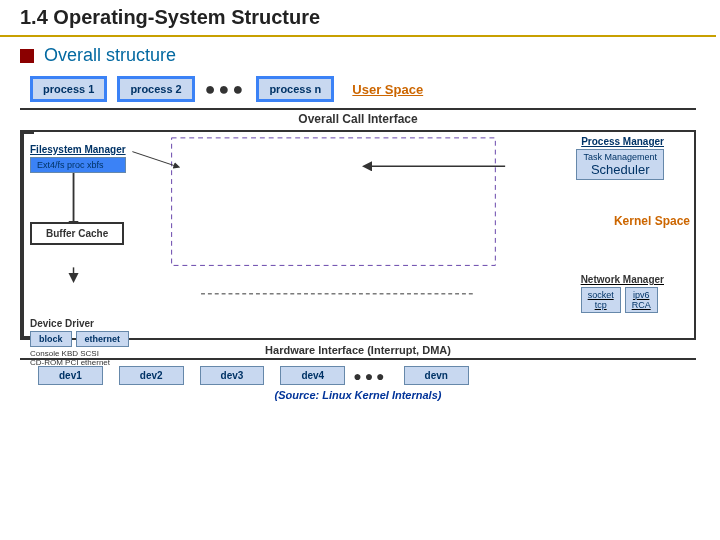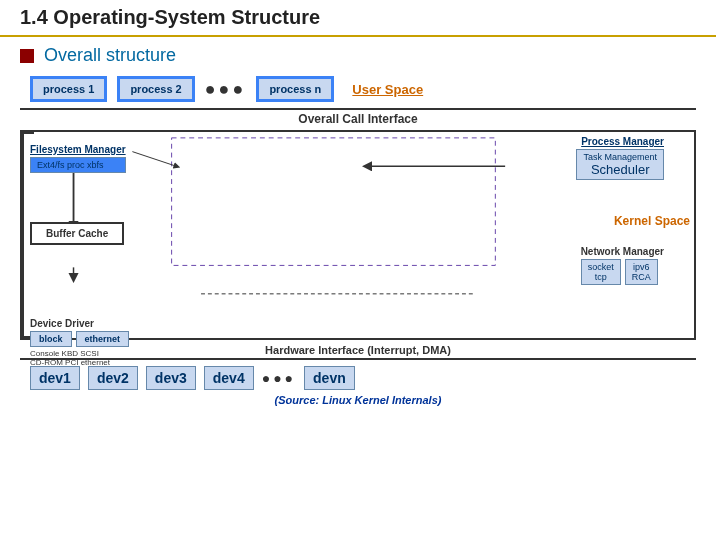--- a/index.html
+++ b/index.html
@@ -223,21 +223,22 @@
     }
     .dd-sub {
       font-size: 8px;
       color: #333;
     }
 
     
     .net-manager {
       position: absolute;
       right: 30px;
-      top: 114px;
+      top: 142px;
+      text-decoration: underline;
     }
     .net-manager-title {
       font-size: 10px;
       font-weight: bold;
       color: #333;
       text-align: right;
       margin-bottom: 2px;
     }
     .net-manager-boxes {
       display: flex;
@@ -268,26 +269,27 @@
       display: flex;
       align-items: center;
       gap: 8px;
       padding-left: 10px;
       margin-bottom: 4px;
     }
 
     .device-box {
       background: #c8d8f0;
       border: 1px solid #6688aa;
-      padding: 3px 8px;
-      font-size: 14px;
+      padding: 3px 20px;
+      font-size: 10px;
       font-weight: bold;
       color: #003366;
       min-width: 44px;
       text-align: center;
+      margin-left: 8px;
     }
 
     
     .source-line {
       text-align: center;
       font-size: 11px;
       font-style: italic;
       color: #003399;
       font-weight: bold;
       margin-top: 2px;

